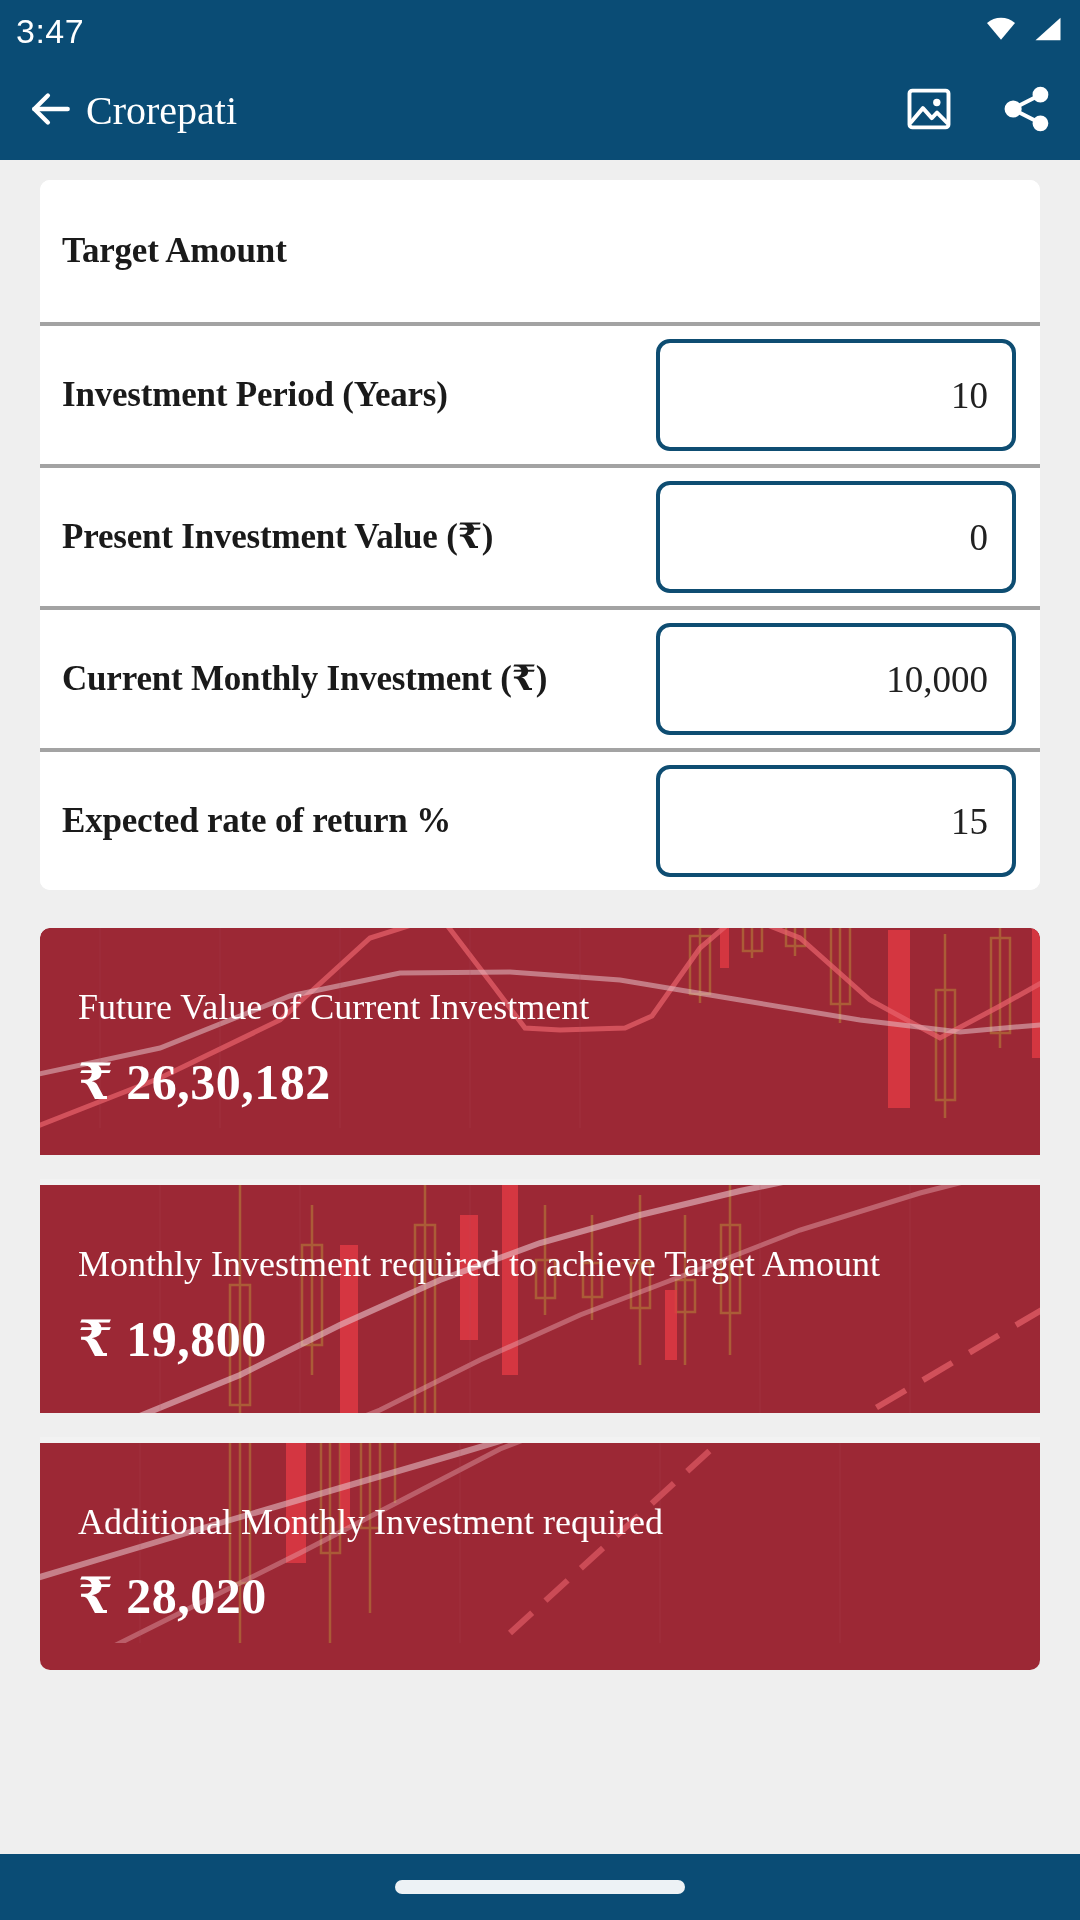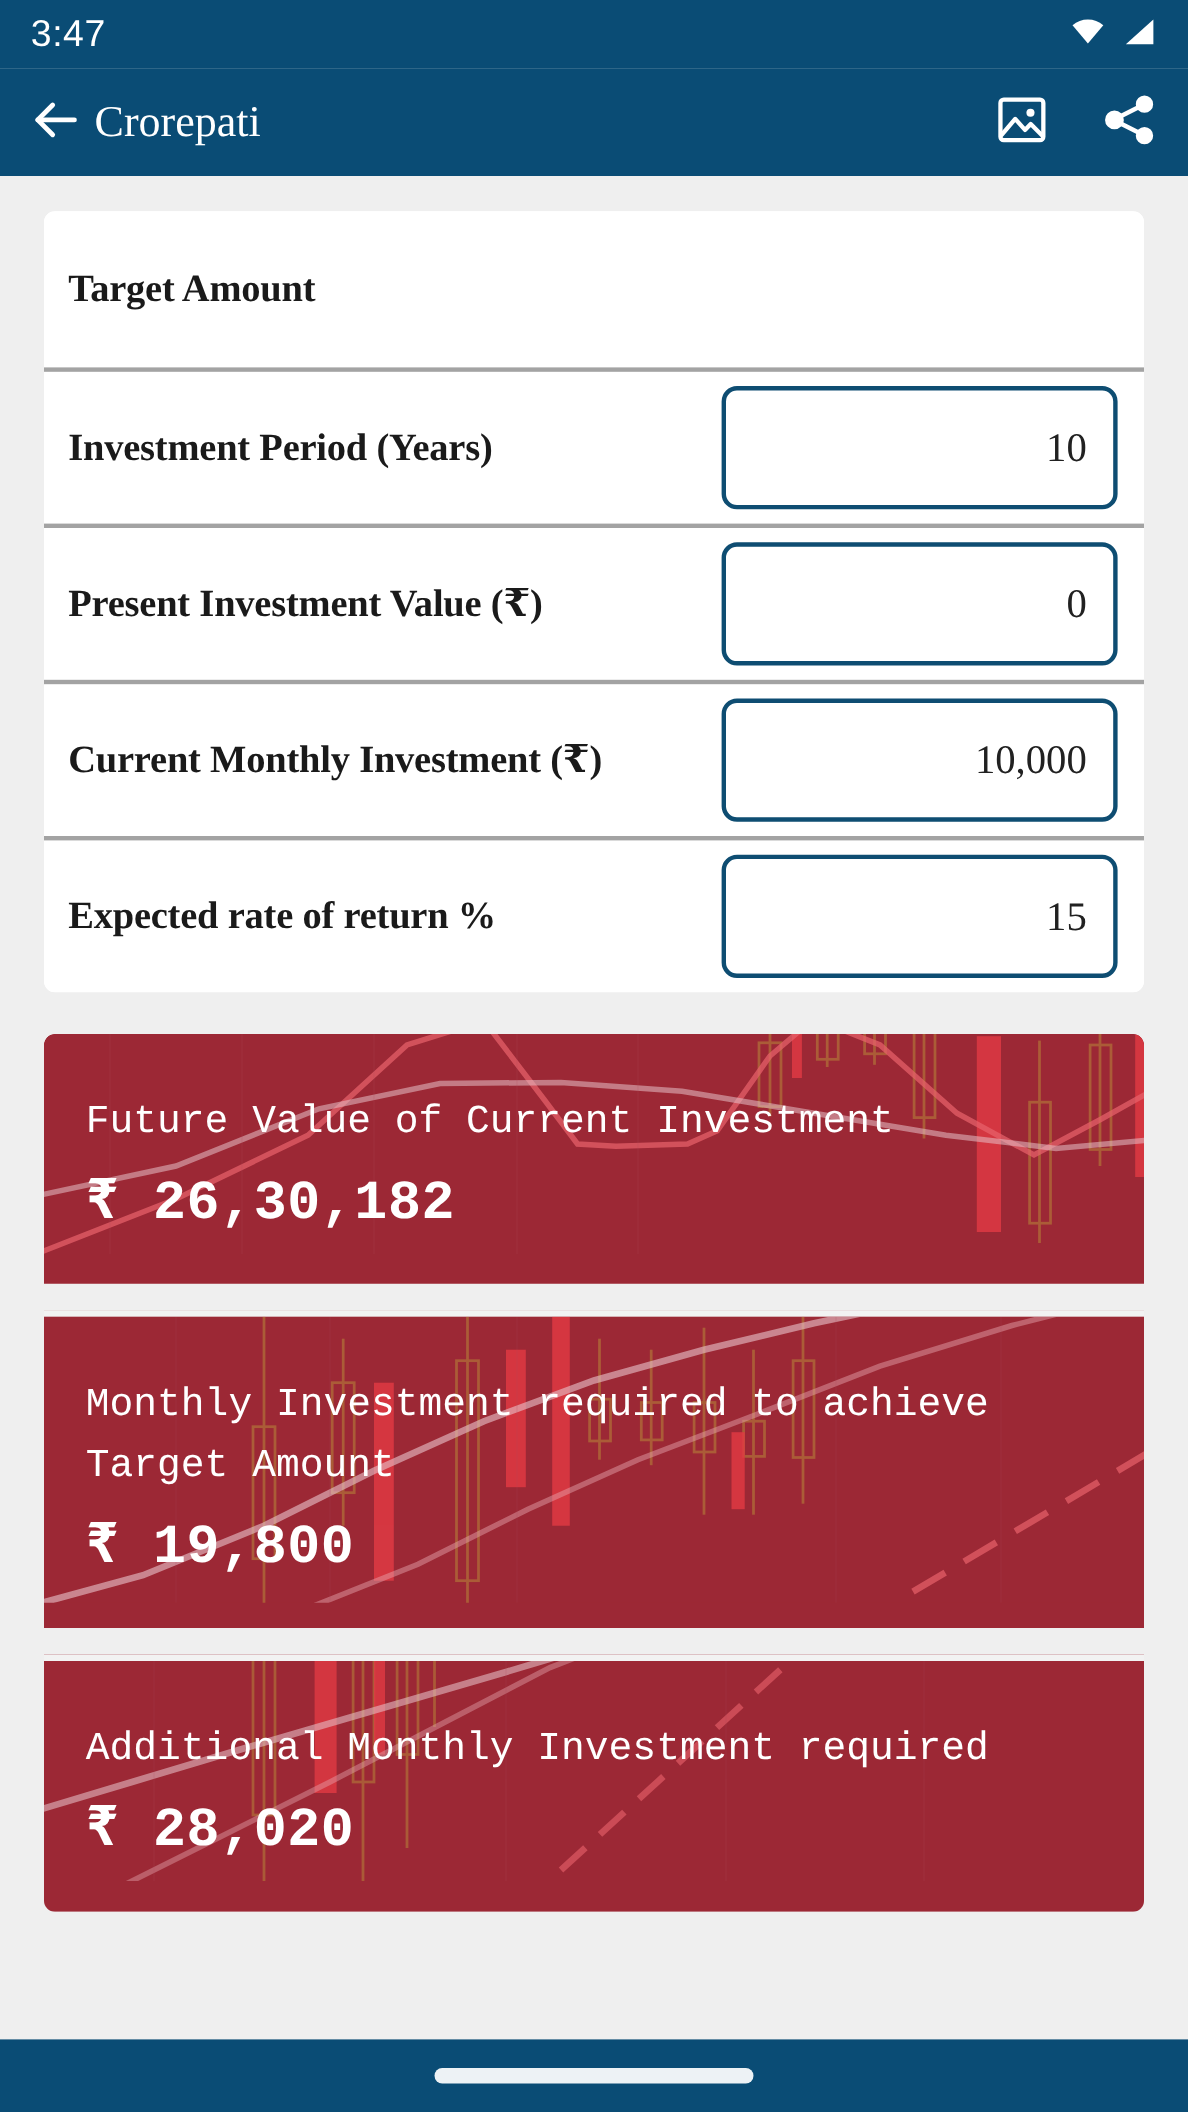--- a/index.html
+++ b/index.html
@@ -16,21 +16,21 @@
     width:1080px; height:1920px;
     background:#EFEFEF;
     display:flex; flex-direction:column;
   }
 
   
   .statusbar {
     height:62px; flex:0 0 62px;
     background:#0A4C75;
     display:flex; align-items:center;
-    padding:0 28px;
+    padding:0 16px;
     color:#FFFFFF;
   }
   .status-time {
     font-family:"Liberation Sans", sans-serif;
     font-size:34px; letter-spacing:0.5px;
     line-height:1;
   }
   .status-spacer { flex:1 1 auto; }
   .status-icons { display:flex; align-items:center; gap:14px; }
 
@@ -60,21 +60,21 @@
     width:54px; height:54px;
     display:flex; align-items:center; justify-content:center;
     cursor:pointer;
   }
 
   
   .content {
     flex:1 1 auto;
     position:relative;
     overflow:hidden;
-    padding:32px 40px 0 40px;
+    padding:20px 40px 0 40px;
   }
 
   
   .form-card {
     background:#FFFFFF;
     border-radius:10px;
     overflow:hidden;
   }
   .form-row {
     height:142px;
@@ -121,21 +121,21 @@
     color:#FFFFFF;
   }
   .result-card + .result-card { border-top:6px solid #F2F2F2;margin-top:24px; }
   .result-card:first-child { border-top-left-radius:10px; border-top-right-radius:10px; }
 
   .chart-bg {
     position:absolute; inset:0;
     opacity:1;
     pointer-events:none;
   }
-  .card-body { position:relative; z-index:2;font-family:Liberation Mono, monospace; }
+  .card-body { position:relative; z-index:2; }
 
   .result-title {
     font-size:36px;
     line-height:1.55;
     color:#FFFFFF;
     font-weight:normal;
   }
   .result-value {
     margin-top:18px;
     font-size:50px;

